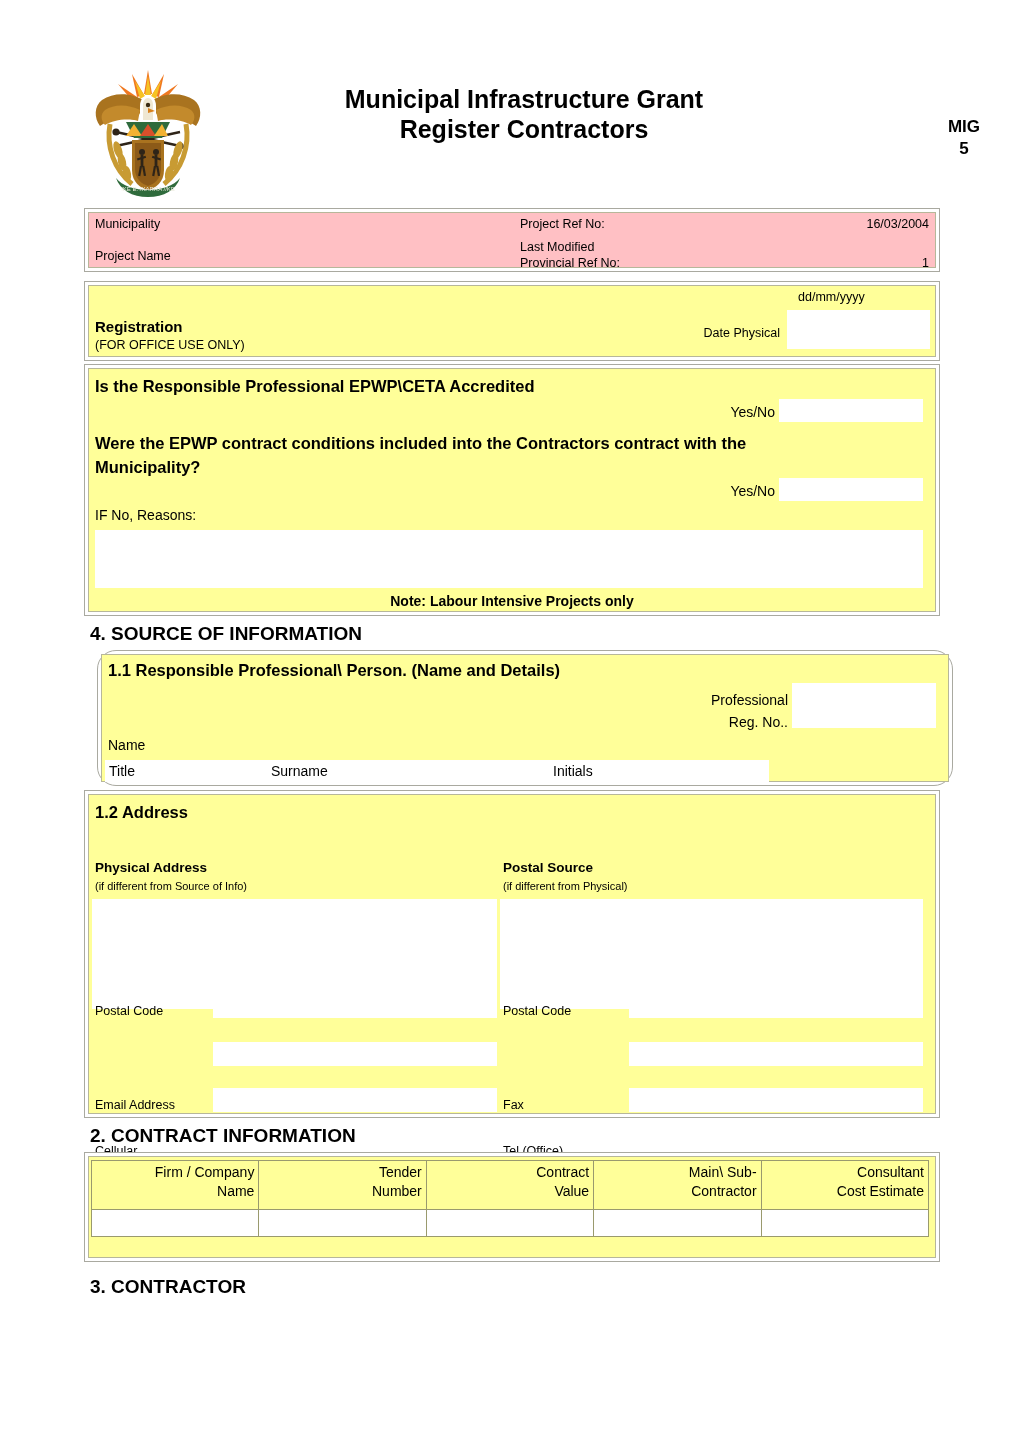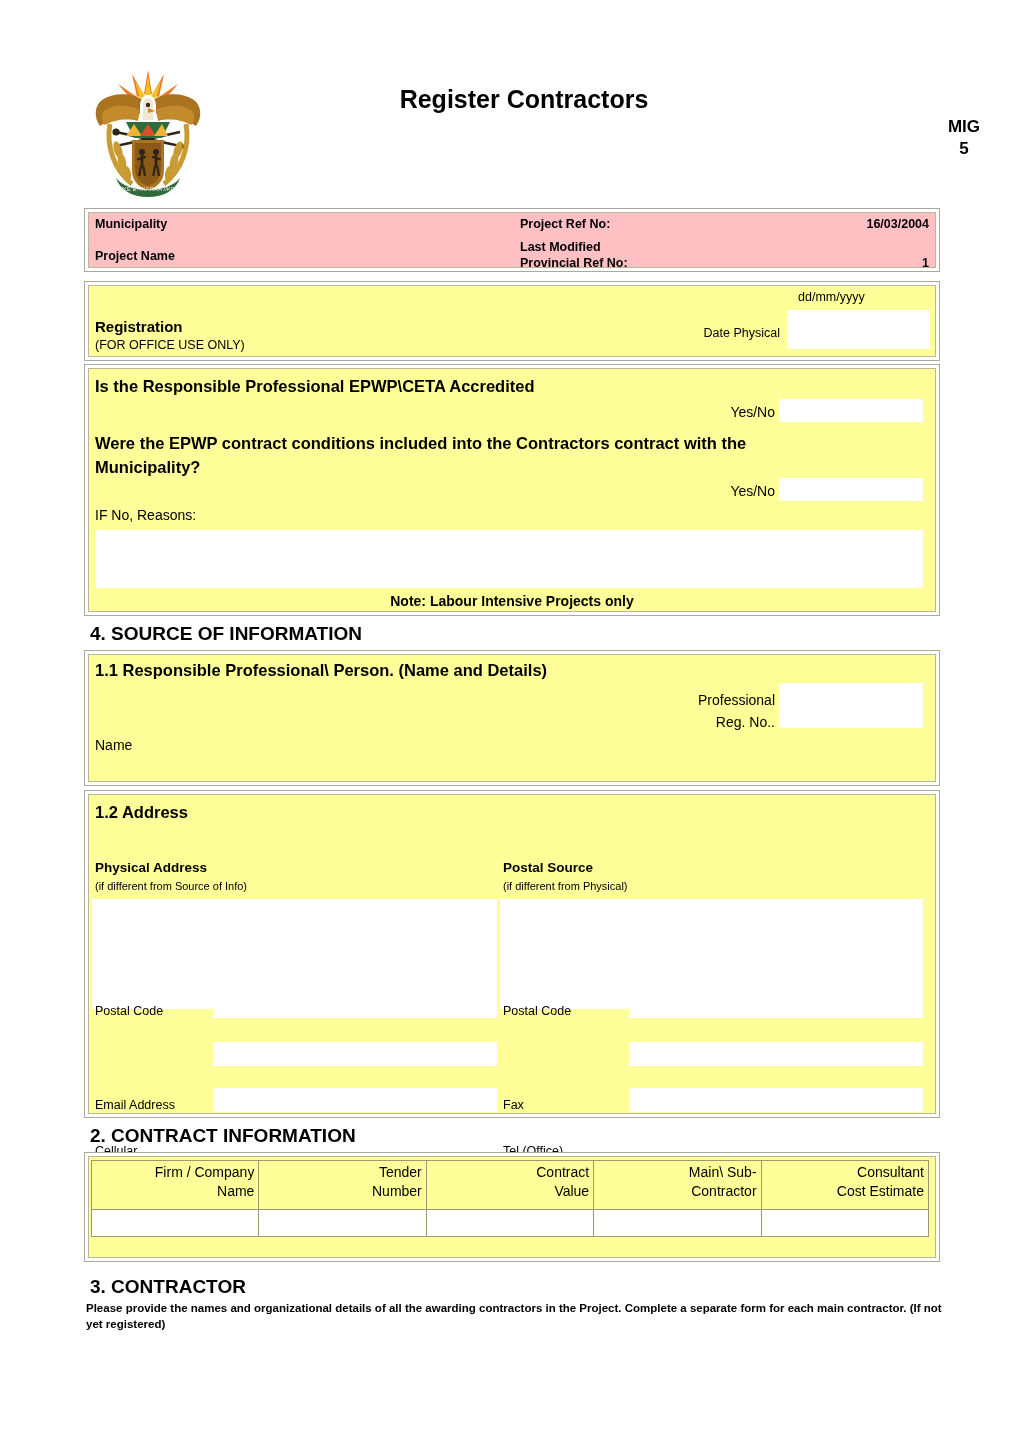--- a/index.html
+++ b/index.html
@@ -83,21 +83,20 @@
   }
   .pink { background: #ffc0c4; }
   .yellow { background: #ffff99; }
 
   
   #pink-table {
     left: 84px;
     top: 208px;
     width: 856px;
     height: 64px;
-    font-weight: bold;
   }
   .pk-cell {
     position: absolute;
     font-size: 12.5px;
     line-height: 15px;
   }
   #pk-municipality { left: 10px; top: 8px; }
   #pk-projectname  { left: 10px; top: 40px; }
   #pk-projectref   { left: 435px; top: 8px; }
   #pk-lastmodified { left: 435px; top: 31px; }
@@ -241,24 +240,25 @@
     left: 86px;
     top: 1300px;
     width: 866px;
     font-size: 11.5px;
     font-weight: bold;
     line-height: 16px;
   }
 
   
   #src-box {
-    left: 84px;
+    left: 97px;
     top: 650px;
     width: 856px;
     height: 136px;
+    border-radius: 19px;
   }
   #src-title {
     position: absolute;
     left: 10px;
     top: 10px;
     font-size: 16.5px;
     font-weight: bold;
   }
   #src-prof-label {
     position: absolute;
@@ -503,20 +503,21 @@
           <rect x="65" y="100" width="2.2" height="10" transform="rotate(10 66 105)"></rect>
           <rect x="69" y="100" width="2.2" height="10" transform="rotate(-10 70 105)"></rect>
         </g>
 
         <path d="M28,112 C40,128 80,128 92,112 C88,124 76,131 60,131 C44,131 32,124 28,112 Z" fill="#2f6b3c"></path>
         <text x="60" y="125" font-size="6" fill="#e8e8d8" text-anchor="middle" font-family="Liberation Sans, sans-serif">!KE E: /XARRA //KE</text>
       </svg>
     </div>
 
     <div class="title-wrap">
+      <div class="title-line1">Municipal Infrastructure Grant</div>
       <div class="title-line2">Register Contractors</div>
     </div>
 
     <div class="mig-code">
       <div>MIG</div>
       <div>5</div>
     </div>
   </div>
 
   <div class="outer-box" id="pink-table">
@@ -565,20 +566,25 @@
       <div id="src-title">1.1 Responsible Professional\ Person. (Name and Details)</div>
 
       <div id="src-prof-label">
         <div>Professional</div>
         <div>Reg. No..</div>
       </div>
       <div id="src-prof-field"></div>
 
       <div id="src-name-label">Name</div>
 
+      <div id="src-name-row">
+        <span class="lbl" id="lbl-title">Title</span>
+        <span class="lbl" id="lbl-surname">Surname</span>
+        <span class="lbl" id="lbl-initials">Initials</span>
+      </div>
     </div>
   </div>
 
   <div class="outer-box" id="addr-box">
     <div class="inner-box yellow">
       <div id="addr-title">1.2 Address</div>
 
       <div class="addr-col-head" id="phys-head">Physical Address</div>
       <div class="addr-col-sub" id="phys-sub">(if different from Source of Info)</div>
       <div class="addr-col-head" id="post-head">Postal Source</div>
@@ -642,15 +648,14 @@
               <td></td>
               <td></td>
             </tr>
           </tbody>
         </table>
       </div>
     </div>
   </div>
 
   <div class="section-heading" id="sec3-heading">3. CONTRACTOR</div>
-  <div id="sec3-note">Please provide the names and organizational details of all the awarding contractors in the Project. Complete a separate form for each main contractor. (If not yet registered)</div>
 
 </div>
 
 </body></html>

